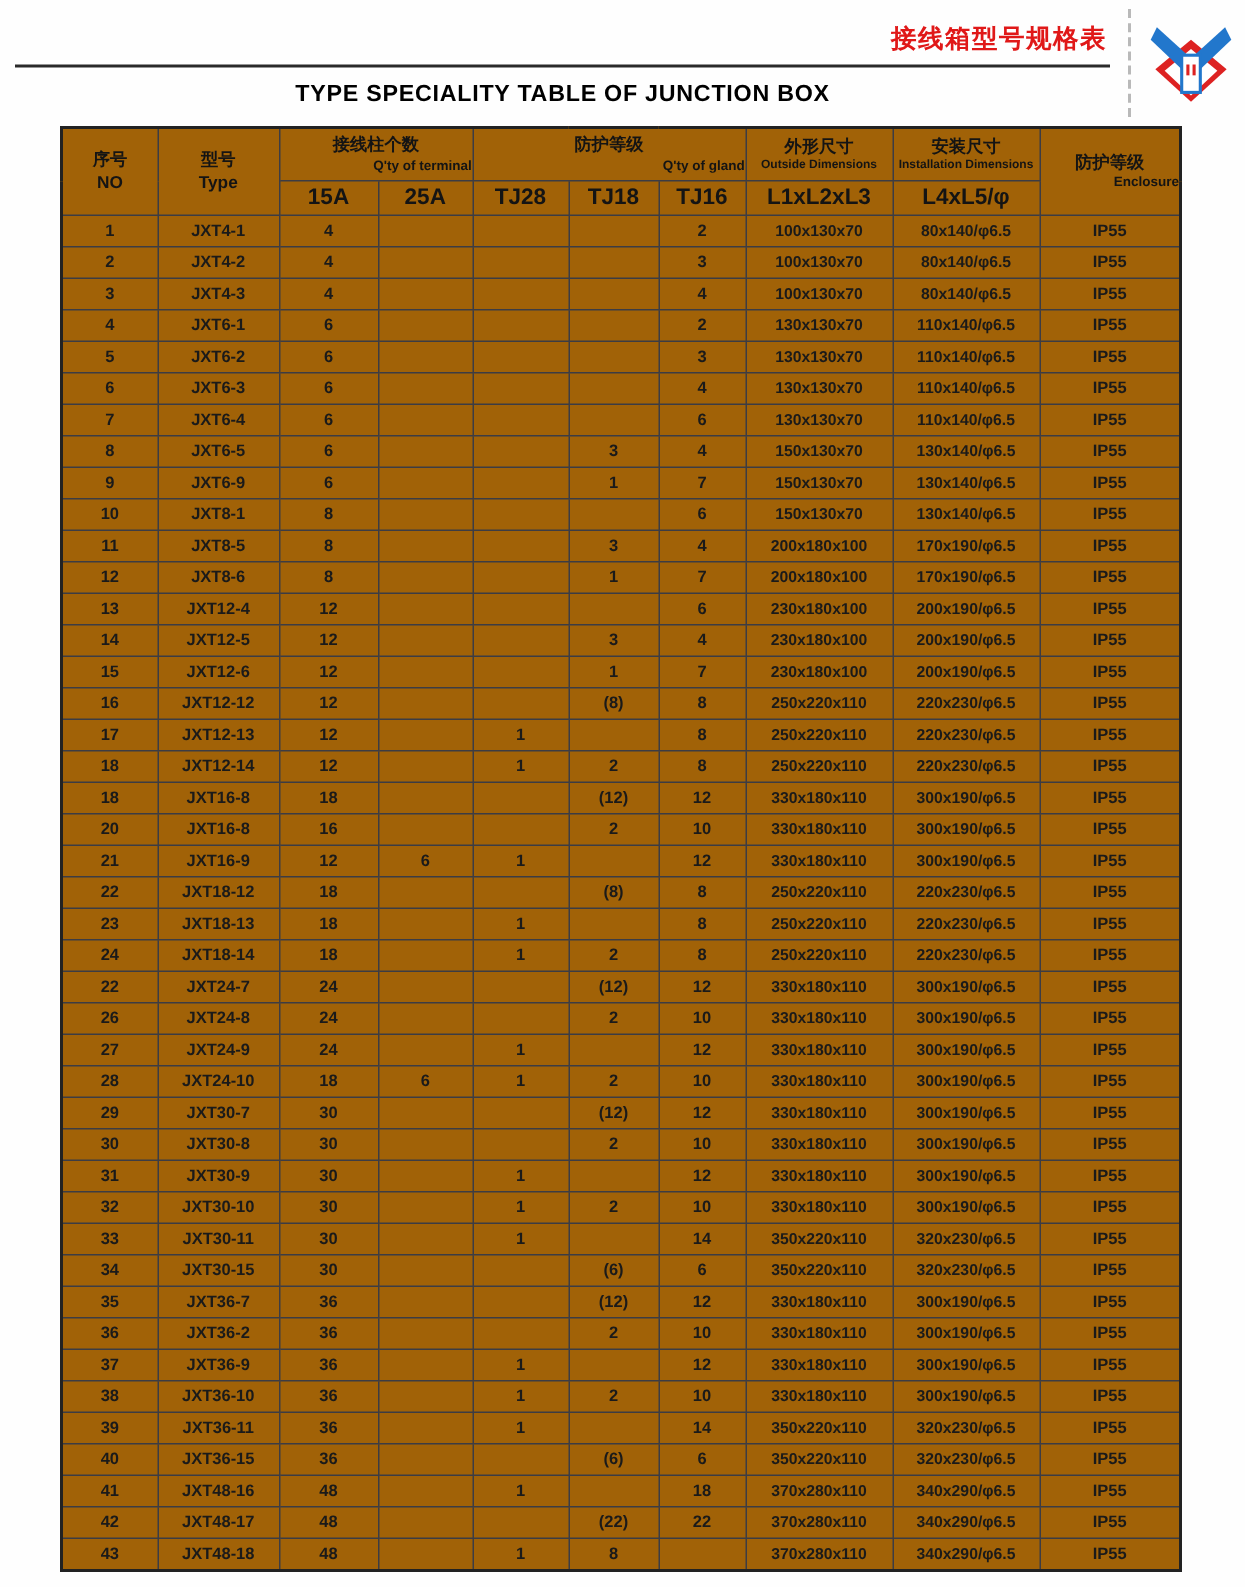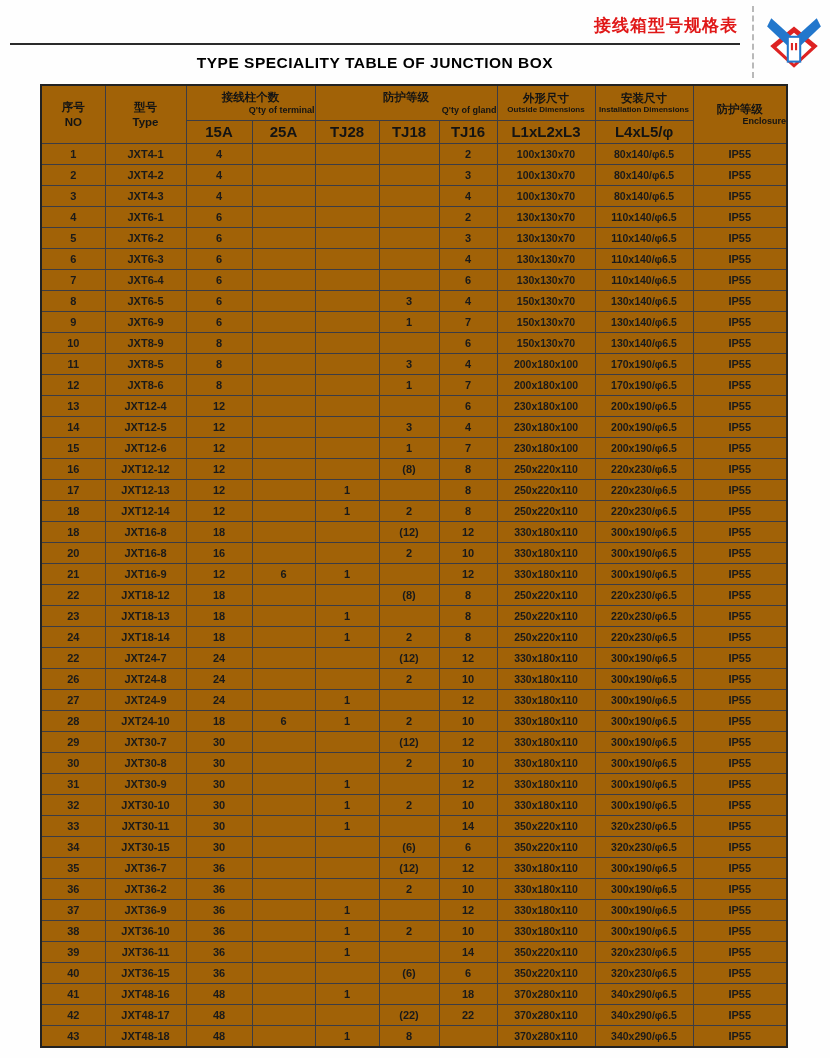--- a/index.html
+++ b/index.html
@@ -225,21 +225,21 @@
         <td></td>
         <td></td>
         <td>1</td>
         <td>7</td>
         <td>150x130x70</td>
         <td>130x140/φ6.5</td>
         <td>IP55</td>
       </tr>
       <tr>
         <td>10</td>
-        <td>JXT8-9</td>
+        <td>JXT8-1</td>
         <td>8</td>
         <td></td>
         <td></td>
         <td></td>
         <td>6</td>
         <td>150x130x70</td>
         <td>130x140/φ6.5</td>
         <td>IP55</td>
       </tr>
       <tr>

